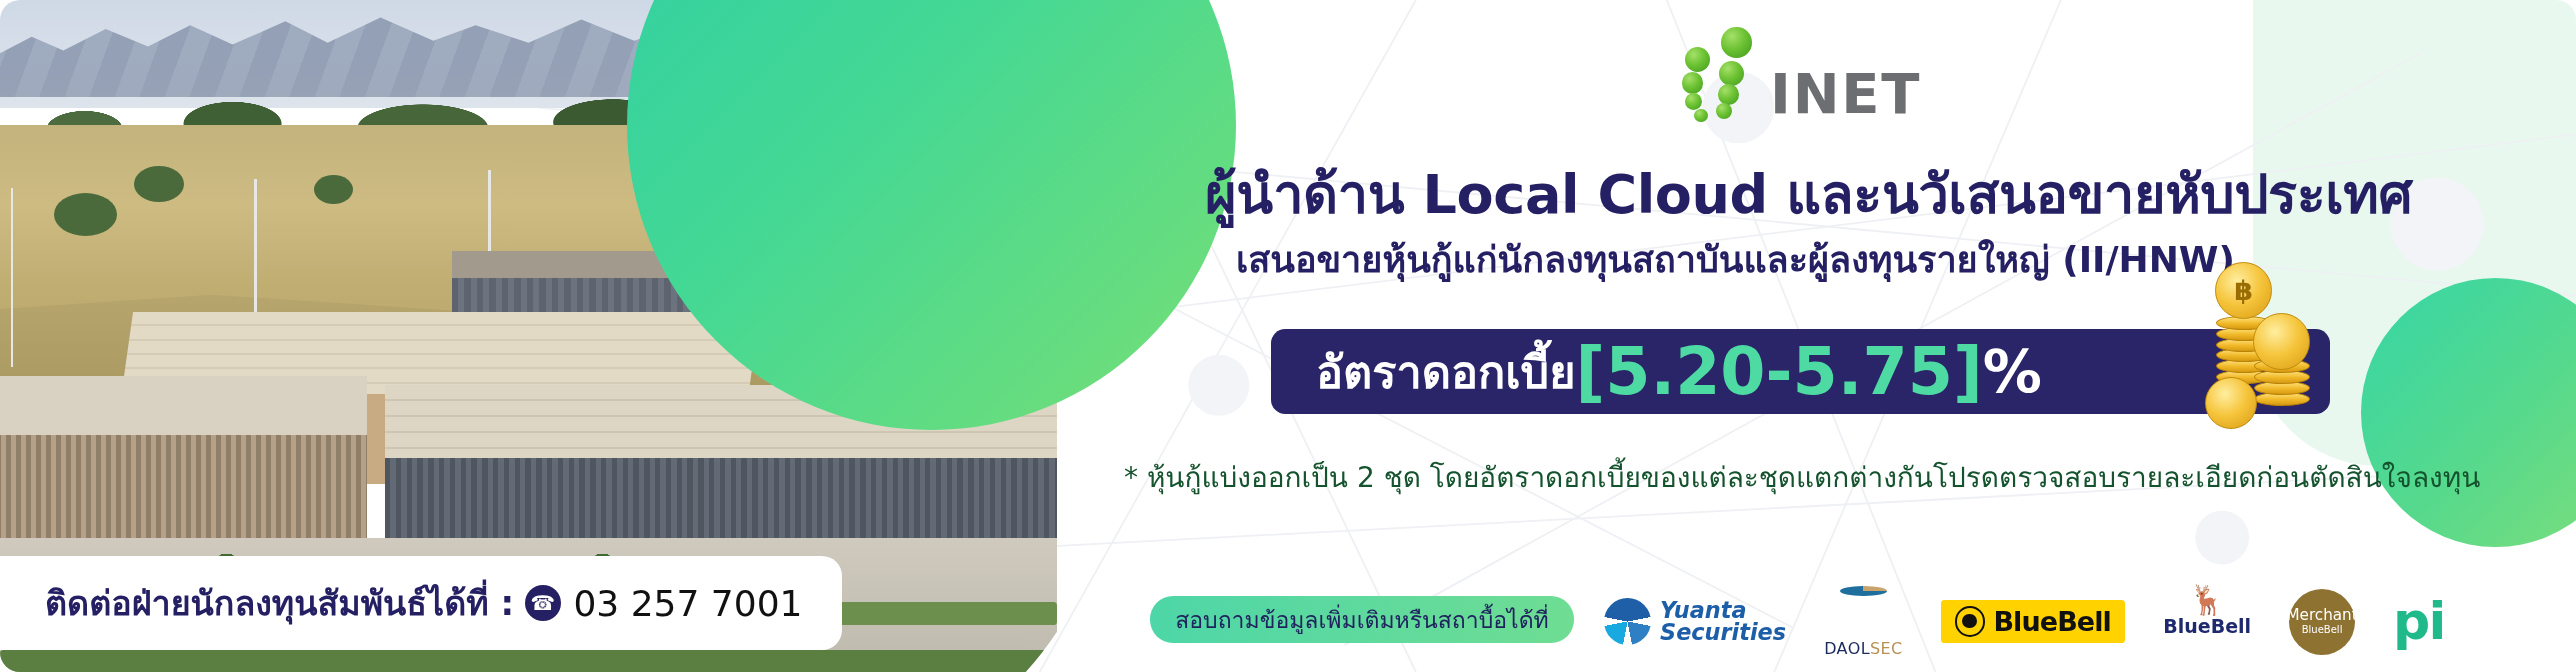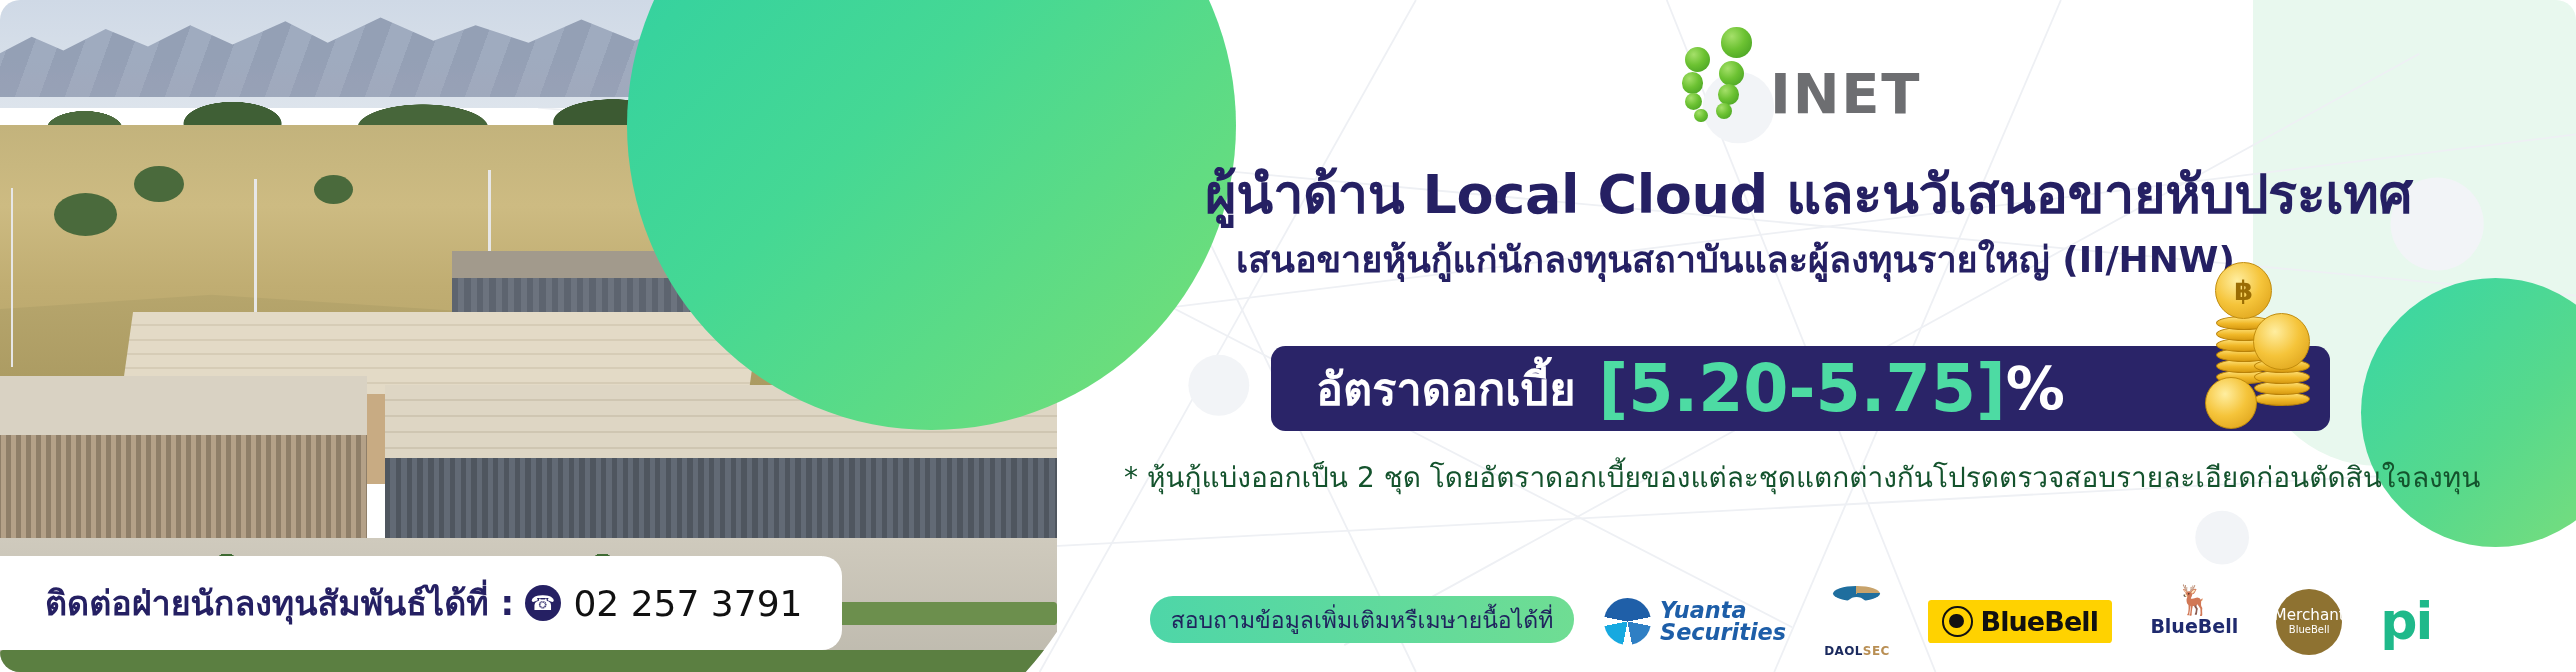--- a/index.html
+++ b/index.html
@@ -77,24 +77,24 @@
                font-family:"DejaVu Sans","Liberation Sans",sans-serif; }
 
   
   .headline { position:absolute; left:1205px; top:151px; width:1254px;
               font-size:54px; font-weight:bold; color:#252063; white-space:nowrap;
               letter-spacing:-0.4px; }
   .subhead  { position:absolute; left:1236px; top:231px; width:1201px;
               font-size:36px; font-weight:bold; color:#252063; white-space:nowrap; }
 
   
-  .rate-box { position:absolute; left:1271px; top:346px; width:1059px; height:85px;
+  .rate-box { position:absolute; left:1271px; top:329px; width:1059px; height:85px;
               background:#2a2468; border-radius:14.3px; display:flex; align-items:center; }
   .rate-label { margin-left:45px; font-size:45px; font-weight:bold; color:#ffffff; white-space:nowrap; }
-  .rate-value { margin-left:23px; font-size:65px; font-weight:bold; color:#4ddba3; white-space:nowrap;
+  .rate-value { font-size:65px; font-weight:bold; color:#4ddba3; white-space:nowrap;
                 line-height:1; }
   .rate-pct   { font-size:59px; font-weight:bold; color:#ffffff; line-height:1; }
 
   .coins { position:absolute; left:2200px; top:300px; width:125px; height:134px; }
   .coin-stack { position:absolute; }
   .coin { position:absolute; width:56px; height:14.3px; border-radius:50%;
           background:linear-gradient(180deg,#ffe27a 0%,#f0b828 55%,#d79a12 100%);
           border:0.9px solid #b98208; }
   .coin-face { position:absolute; width:57px; height:57px; border-radius:50%;
                background:radial-gradient(circle at 38% 32%,#ffeea0 0%,#f5c43a 48%,#d79a12 100%);
@@ -121,21 +121,21 @@
                  background:conic-gradient(#1f5fa8 0 22%,#ffffff 22% 28%,#2f7fc4 28% 47%,#ffffff 47% 53%,
                                            #17a9e0 53% 72%,#ffffff 72% 78%,#1f5fa8 78% 100%);
                  margin-right:9px; }
   .yuanta-txt { color:#1d5ea8; font-weight:bold; font-style:italic; font-size:22.4px; line-height:.95; }
 
   .daol-mark { width:47px; height:47px; border-radius:50%;
                background:conic-gradient(from 0deg,#c8a36b 0 25%,#1f6e9e 25% 100%);
                position:relative; margin-bottom:2.7px; }
   .daol-mark:after { content:""; position:absolute; left:11.6px; top:11.6px; width:23px; height:23px;
                      border-radius:50%; background:#ffffff; }
-  .daol-txt { font-size:12px; font-weight:bold; color:#1b2a5e; letter-spacing:0.4px;margin-top:40px; }
+  .daol-txt { font-size:16px; font-weight:normal; color:#1b2a5e; letter-spacing:0.4px;margin-top:40px; }
   .daol-txt i { color:#b98f54; font-style:normal; }
 
   .maybank { background:#ffd200; border-radius:3.6px; padding:6.3px 14.3px; display:flex;
              align-items:center; gap:8px; }
   .mb-tiger { width:30.5px; height:30.5px; border-radius:50%; border:2.7px solid #111; position:relative; }
   .mb-tiger:after { content:""; position:absolute; left:5.4px; top:5.4px; width:14.3px; height:14.3px;
                     border-radius:50%; background:#111; }
   .mb-txt { font-size:27px; font-weight:bold; color:#111; letter-spacing:-0.9px; }
 
   .bluebell { text-align:center; }
@@ -290,21 +290,21 @@
         <div class="coin" style="top:45px;"></div>
       <div class="coin" style="top:34px;"></div>
         <div class="coin" style="top:23px;"></div>
       <div class="coin-face" style="top:-23px;left:-0.9px;"></div>
     </div>
     <div class="coin-face" style="left:5.4px;top:77px;width:52px;height:52px;"></div>
   </div>
 
   <div class="disclaimer">* หุ้นกู้แบ่งออกเป็น 2 ชุด โดยอัตราดอกเบี้ยของแต่ละชุดแตกต่างกันโปรดตรวจสอบรายละเอียดก่อนตัดสินใจลงทุน</div>
 
-  <div class="cta-btn">สอบถามข้อมูลเพิ่มเติมหรืเมษายนื้อได้ที่</div>
+  <div class="cta-btn">สอบถามข้อมูลเพิ่มเติมหรืนสถาบื้อได้ที่</div>
 
   <div class="partners">
 
     <div class="p-logo">
       <div class="yuanta-mark"></div>
       <div class="yuanta-txt">
         <div>Yuanta</div>
         <div>Securities</div>
       </div>
     </div>
@@ -336,17 +336,17 @@
     </div>
 
     <div class="p-logo">
       <div class="pi-txt">pi</div>
     </div>
   </div>
 
   <div class="contact">
     <span class="contact-label">ติดต่อฝ่ายนักลงทุนสัมพันธ์ได้ที่ :</span>
     <span class="phone-icon">☎</span>
-    <span class="contact-number">02 257 3791</span>
+    <span class="contact-number">03 257 7001</span>
   </div>
 
 </div>
 
 
 </body></html>

